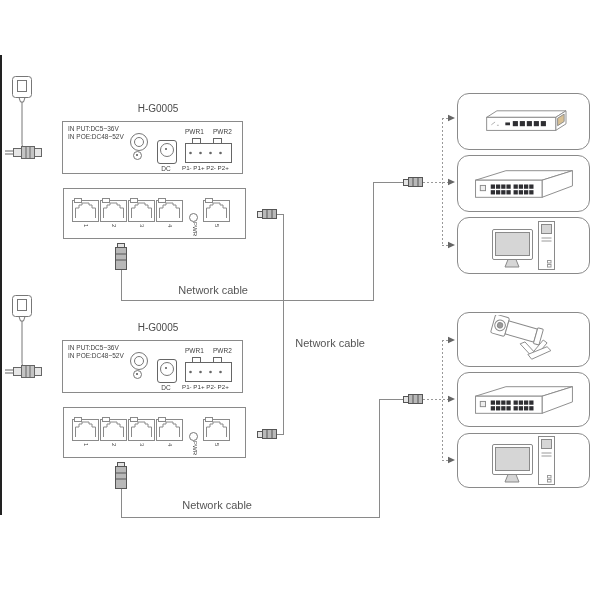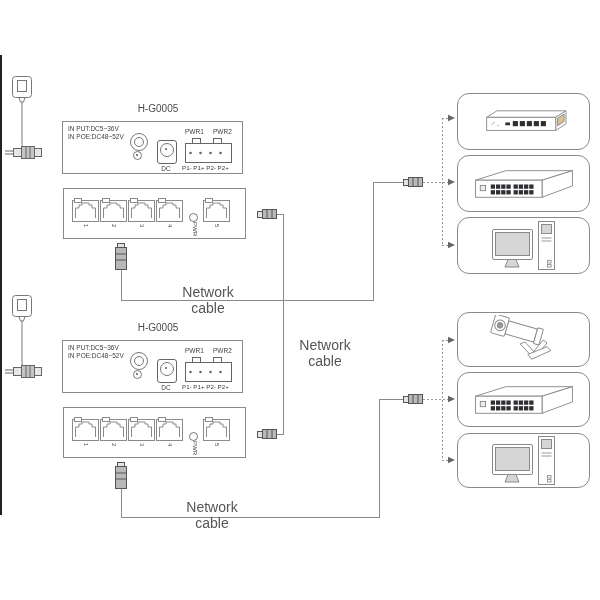--- a/index.html
+++ b/index.html
@@ -15,21 +15,21 @@
   .spec-text{position:absolute;left:5px;font-size:6.5px;line-height:8px;color:#3f3f3f;white-space:nowrap;}
   .tiny-lab{position:absolute;font-size:6.5px;color:#3f3f3f;white-space:nowrap;}
   .vlab{position:absolute;font-size:6px;color:#4a4a4a;white-space:nowrap;
         transform:rotate(90deg);transform-origin:0 0;}
   .circle{position:absolute;border:1px solid #777;border-radius:50%;background:#fff;}
   .dot-c{position:absolute;background:#555;border-radius:50%;}
   .dcjack{position:absolute;border:1px solid #666;border-radius:3px;background:#fff;}
   .endpoint-box{position:absolute;left:457px;width:131px;border:1.5px solid #8a8a8a;
                 border-radius:12px;background:#fff;display:flex;align-items:center;
                 justify-content:center;z-index:2;}
-  .cable-label{position:absolute;width:80px;text-align:center;font-size:14px;color:#555;z-index:2;}
+  .cable-label{position:absolute;width:80px;text-align:right;font-size:11px;color:#555;z-index:2;}
 </style>
 </head>
 <body>
 
 <div class="canvas">
 
   <div class="edge-bar"></div>
 
   <svg class="svg-layer" width="600" height="600">
 

